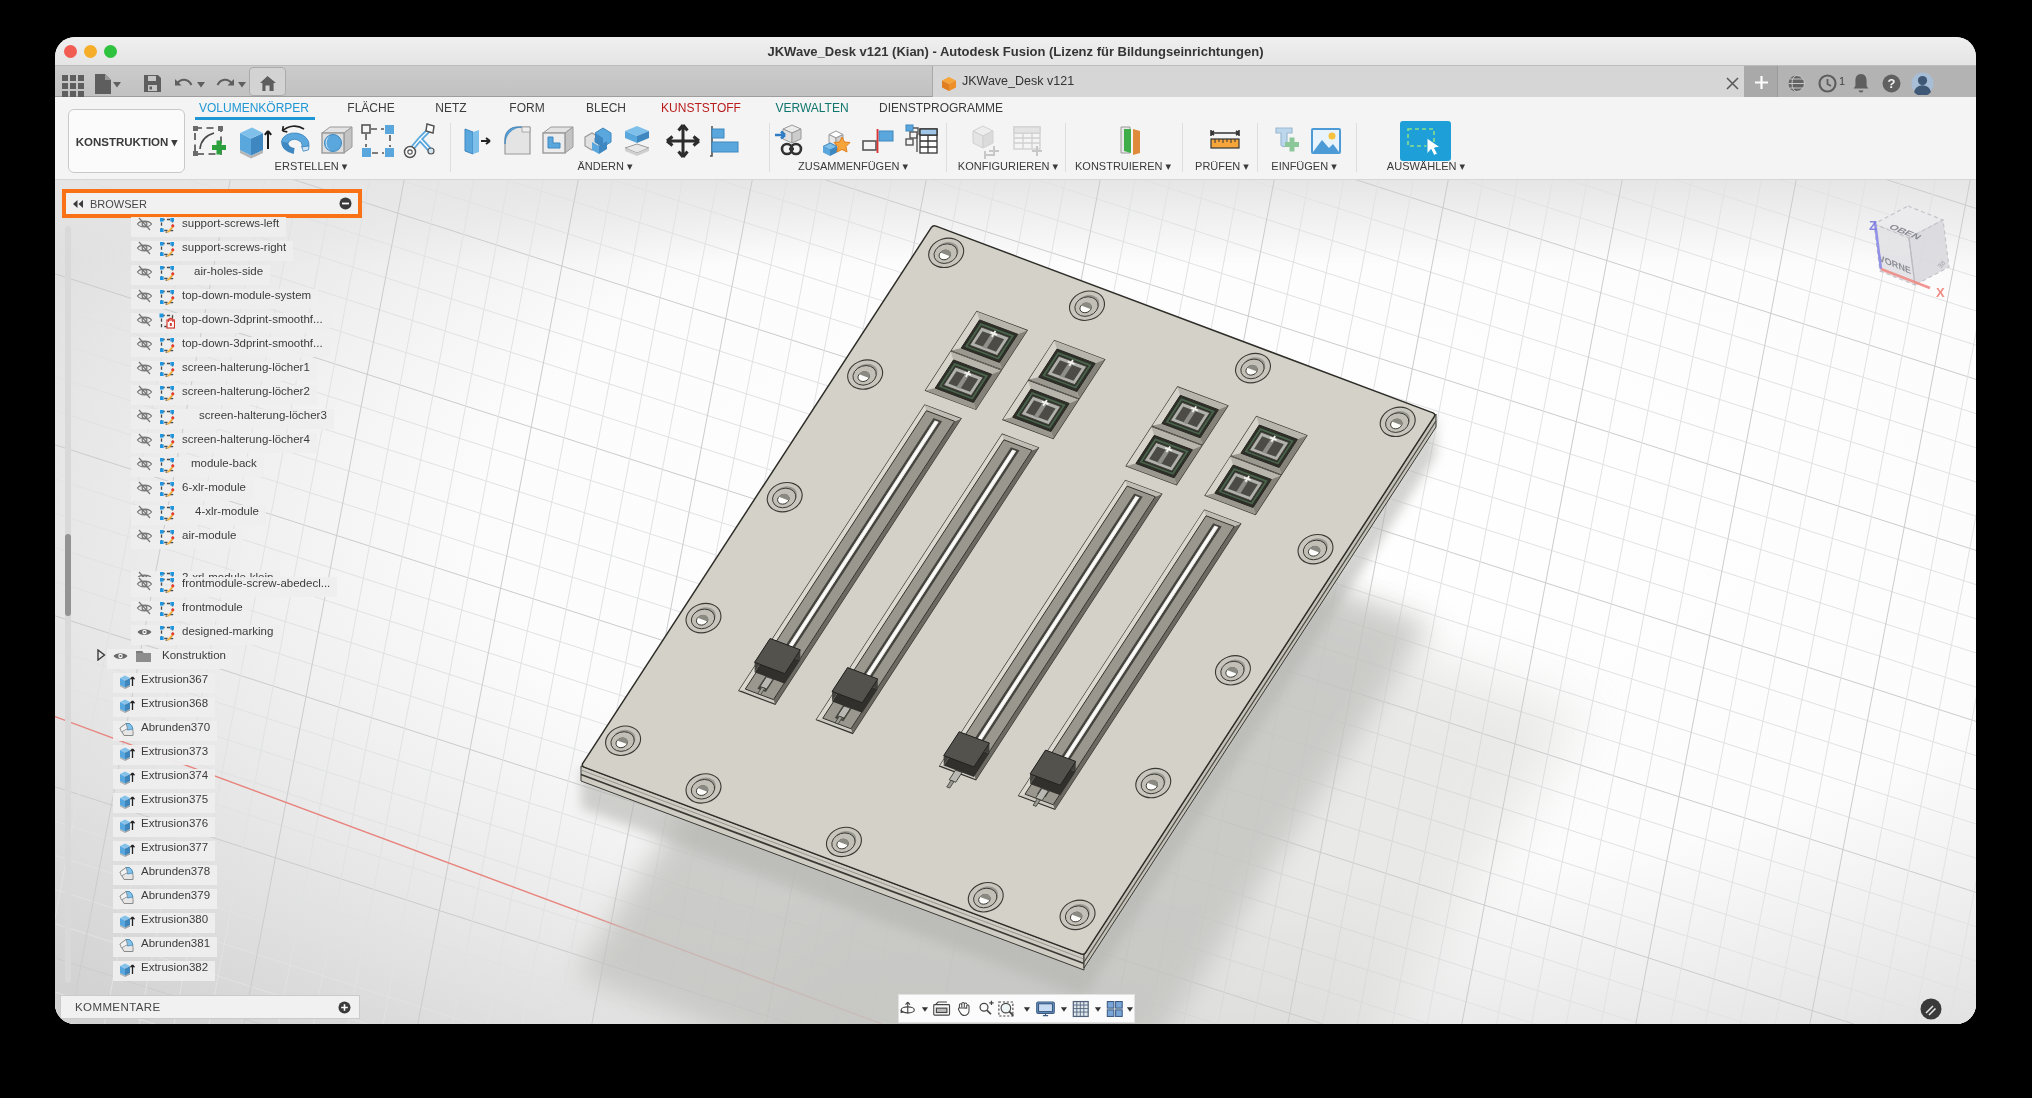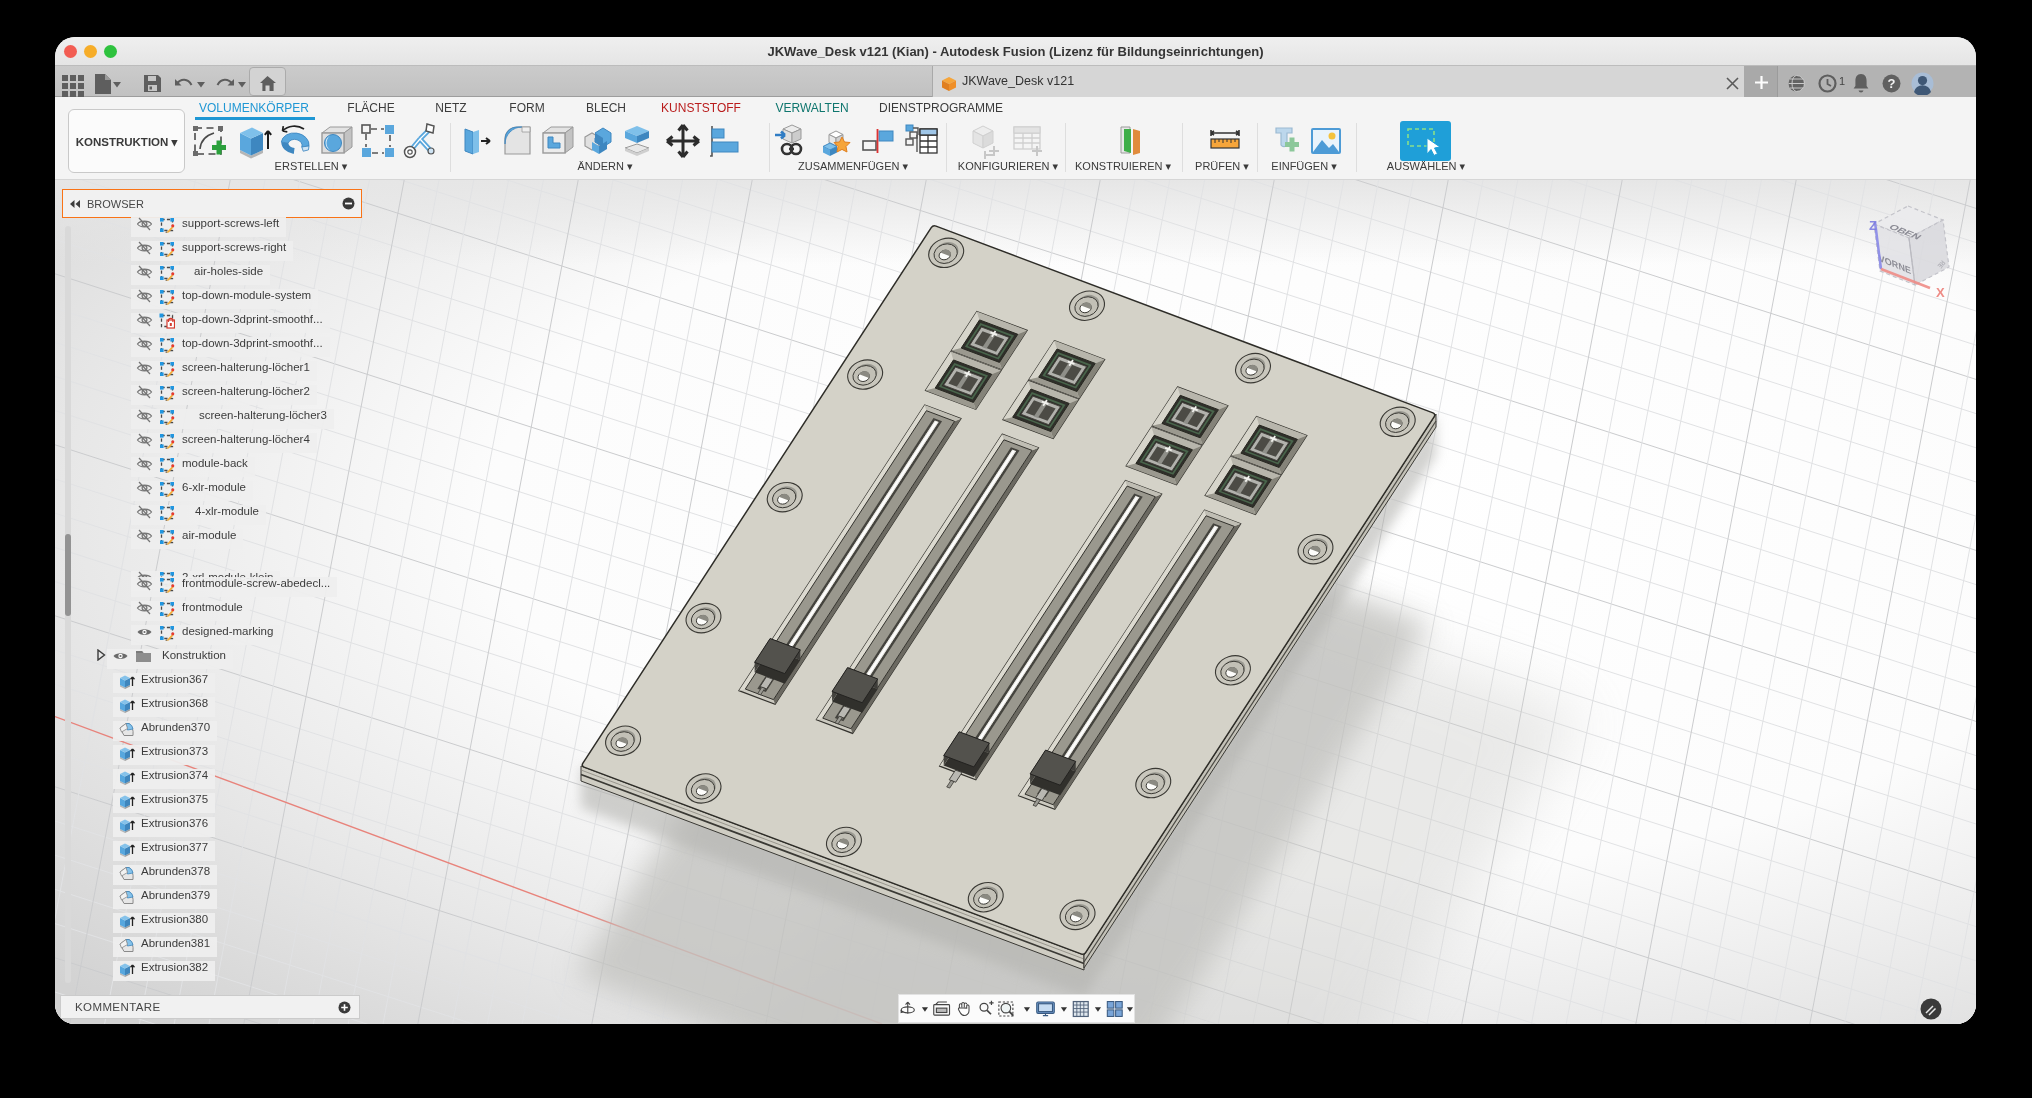--- a/index.html
+++ b/index.html
@@ -9,21 +9,21 @@
 #qat{position:absolute;left:0;top:29px;width:100%;height:31px;background:linear-gradient(#cbcbcb,#c1c1c1);border-bottom:1px solid #9d9d9d}
 #tabstrip{position:absolute;left:1690px;top:29px;width:231px;height:31px;background:#b3b3b3}
 #doctab{position:absolute;left:877px;top:29px;width:813px;height:31px;background:#d6d6d6;border-left:1px solid #a9a9a9;border-right:1px solid #a9a9a9}
 #ribbon{position:absolute;left:0;top:60px;width:100%;height:83px;background:#f4f4f4;border-bottom:1px solid #d6d6d6}
 .rtab{position:absolute;top:4px;font-size:12px;color:#3c3c3c;transform:translateX(-50%);white-space:nowrap}
 .rglabel{position:absolute;top:63px;font-size:11px;color:#3a3a3a;transform:translateX(-50%);white-space:nowrap}
 .rsep{position:absolute;top:26px;width:1px;height:49px;background:#dedede}
 #viewport{position:absolute;left:0;top:143px;width:1921px;height:844px;background:#fff}
 .chip{position:absolute;height:20px;display:flex;align-items:flex-start;background:rgba(238,238,238,.95);padding:0 7px 0 5px;font-size:11.5px;color:#3c3c3c;white-space:nowrap}
 .chip svg{margin-right:6px;flex:none}
-#browserhead{position:absolute;left:7px;top:9px;width:300px;height:29px;background:#f1f1f1;border:1px solid #f97316;display:flex;align-items:center;font-size:11px;color:#474747}
+#browserhead{position:absolute;left:7px;top:9px;width:300px;height:29px;background:#f1f1f1;border:4px solid #f97316;display:flex;align-items:center;font-size:11px;color:#474747}
 #kommentare{position:absolute;left:5px;top:815px;width:300px;height:24px;background:#f1f1f1;border:1px solid #cbcbcb;display:flex;align-items:center;font-size:11.5px;color:#474747}
 #navbar{position:absolute;left:843px;top:814px;width:237px;height:29px;background:#fbfbfb;border:1px solid #e2e2e2;display:flex;align-items:center;justify-content:center}
 </style></head><body>
 <div id="win">
     <div id="titlebar">
 <div class="tl" style="left:8.5px;background:#f25d53"></div>
 <div class="tl" style="left:28.5px;background:#f6ad29"></div>
 <div class="tl" style="left:48.5px;background:#2ec23e"></div>
 <div id="title">JKWave_Desk v121 (Kian) - Autodesk Fusion (Lizenz für Bildungseinrichtungen)</div>
 </div>
@@ -858,21 +858,21 @@
         </svg>
         <svg width="16" height="16" viewBox="0 0 16 16">
           <rect x="2.5" y="2.5" width="11" height="11" fill="none" stroke="#4a4a4a" stroke-width="1.3" stroke-dasharray="3.2 2.2"></rect>
           <rect x="1" y="1" width="3.6" height="3.6" fill="#2196e0"></rect>
           <rect x="11.4" y="1" width="3.6" height="3.6" fill="#2196e0"></rect>
           <rect x="1" y="11.4" width="3.6" height="3.6" fill="#2196e0"></rect>
           <path d="M13.2 9.2 l-4.6 5 -2.2 1.6 3.4 -0.4 4.6 -5z" fill="#f3ab38"></path>
           <path d="M8.5 15.4 l-2.1 0.4 0.9 -1.6z" fill="#555"></path>
           <circle cx="13.8" cy="8.8" r="1.5" fill="#e8392e"></circle>
         </svg>
-        <span style="margin-left:1px">module-back</span>
+        <span style="margin-left:10px">module-back</span>
       </div>
       <div class="chip" style="left:76px;top:300.5px">
         <svg width="17" height="14" viewBox="0 0 17 14">
           <path d="M1.5 7 C4 3.2 13 3.2 15.5 7 C13 10.8 4 10.8 1.5 7 z" fill="none" stroke="#757575" stroke-width="1.2"></path>
           <circle cx="8.5" cy="7" r="2.4" fill="none" stroke="#757575" stroke-width="1.2"></circle>
           <line x1="3" y1="1" x2="14" y2="13" stroke="#757575" stroke-width="1.2"></line>
         </svg>
         <svg width="16" height="16" viewBox="0 0 16 16">
           <rect x="2.5" y="2.5" width="11" height="11" fill="none" stroke="#4a4a4a" stroke-width="1.3" stroke-dasharray="3.2 2.2"></rect>
           <rect x="1" y="1" width="3.6" height="3.6" fill="#2196e0"></rect>

